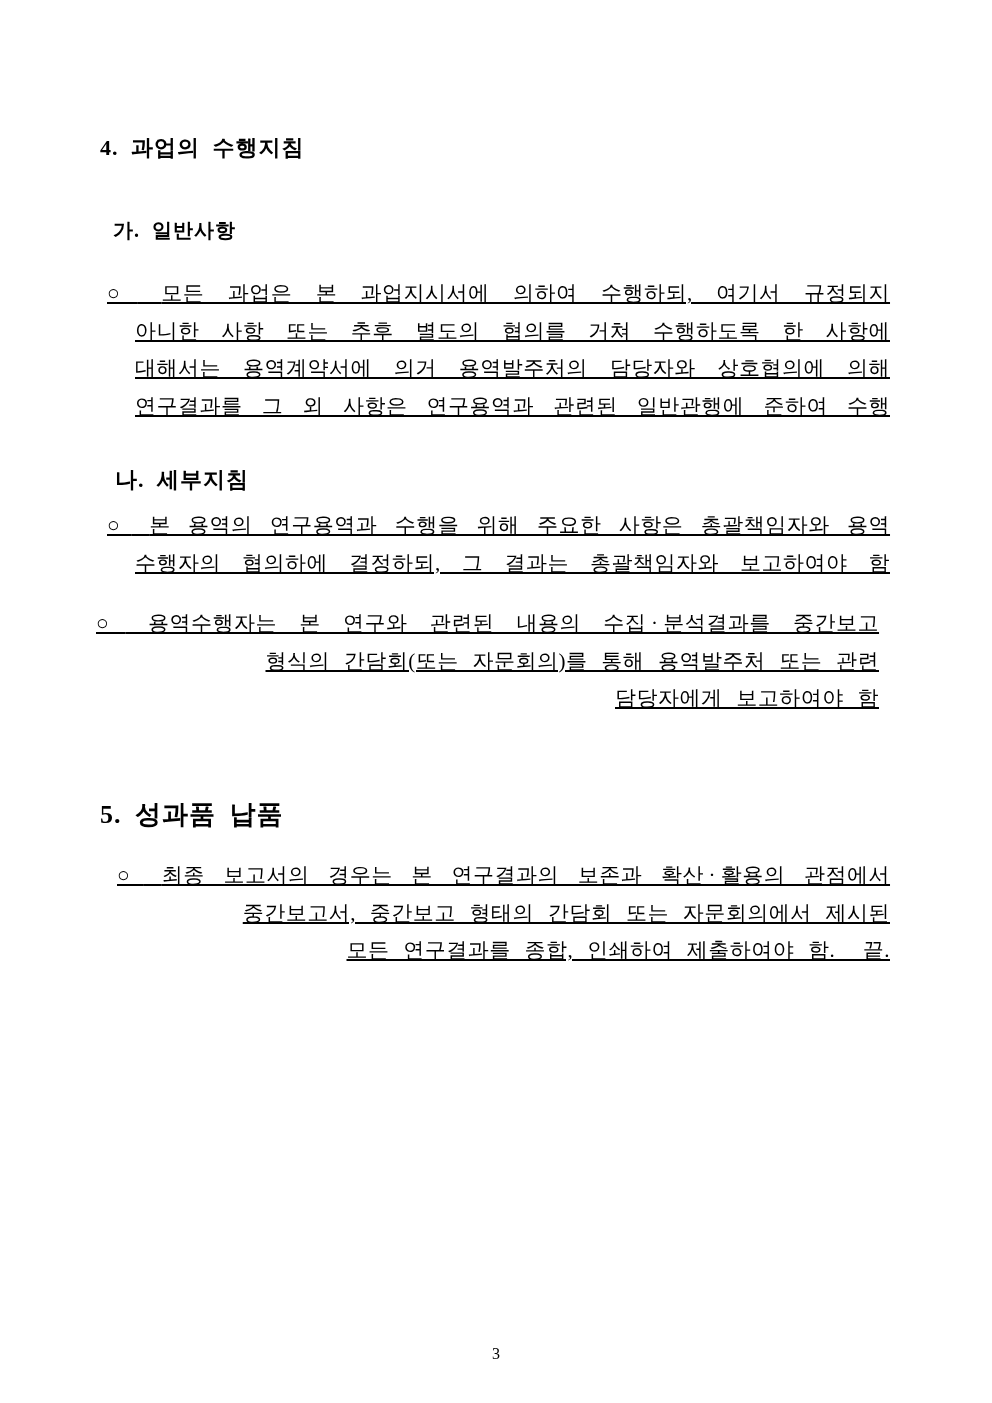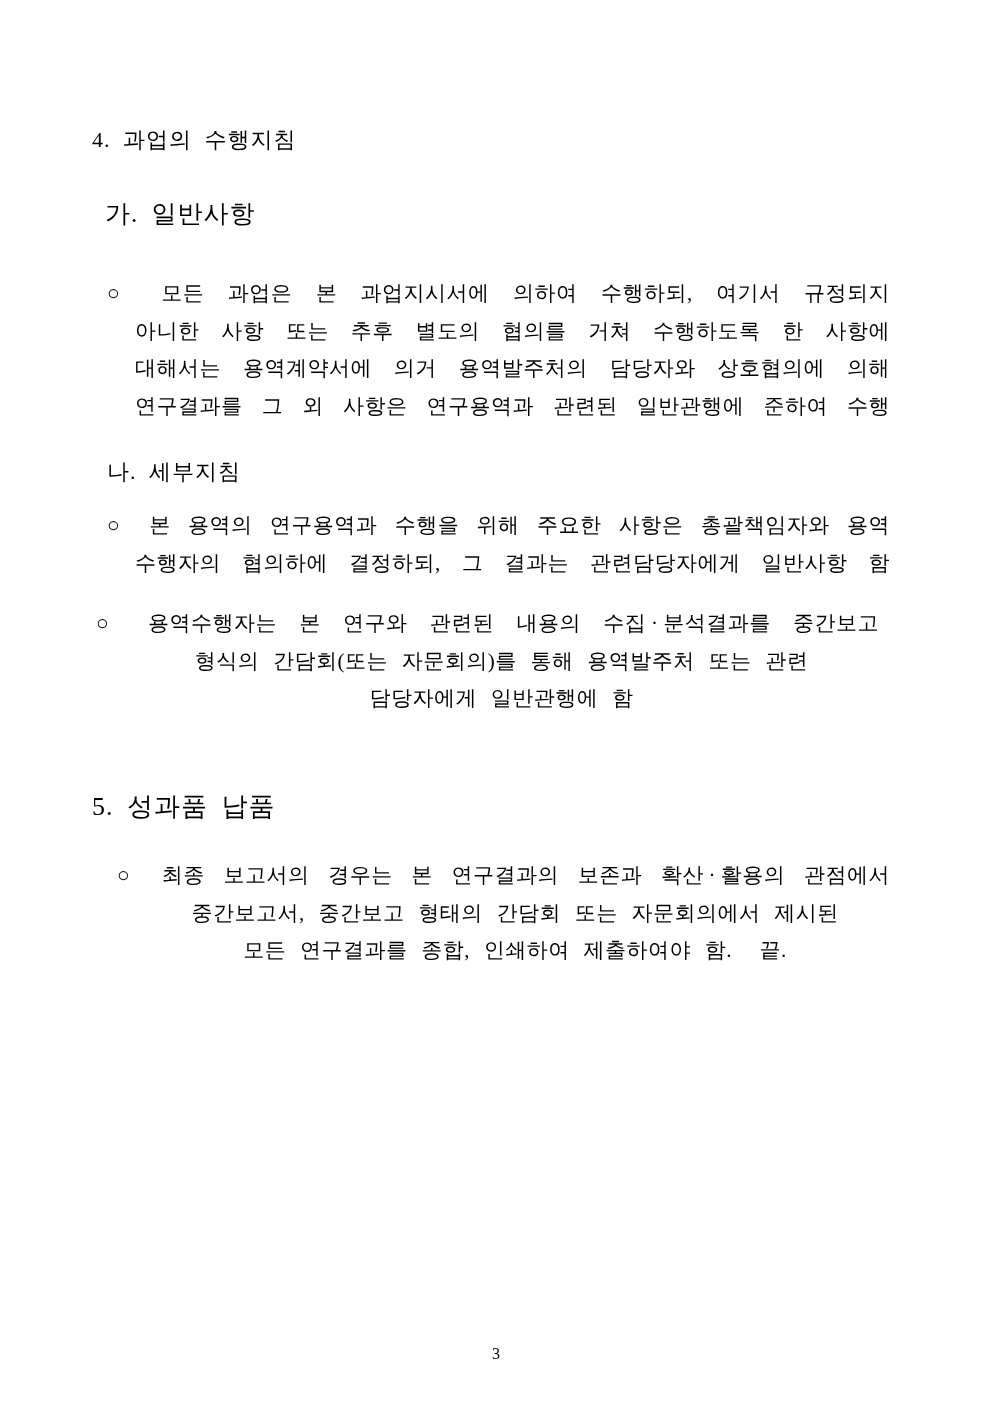--- a/index.html
+++ b/index.html
@@ -12,47 +12,47 @@
     font-family: "Liberation Serif", "DejaVu Serif", serif;
     overflow: hidden;
   }
   .doc-page {
     position: absolute;
     inset: 0;
     background: #ffffff;
   }
   .h {
     position: absolute;
-    margin: 0;
-    font-weight: normal;
+    margin: 8px;
+    font-weight: bold;
     white-space: nowrap;
     letter-spacing: 1px;
     word-spacing: 6px;
     line-height: 32px;
   }
   .h-sec4 { left: 92px;  top: 124px; font-size: 22px; }
-  .h-ga   { left: 105px; top: 198px; font-size: 25px; }
+  .h-ga   { left: 105px; top: 206px; font-size: 20px; }
   .h-na   { left: 107px; top: 456px; font-size: 22px; }
   .h-sec5 { left: 92px;  top: 791px; font-size: 26px; }
 
   .para {
     position: absolute;
     font-size: 21px;
     letter-spacing: 0.5px;
   }
   .p1 { left: 92px; top: 275px; width: 755px; padding-left: 43px; }
   .p2 { left: 92px; top: 507px; width: 755px; padding-left: 43px; }
   .p3 { left: 81px; top: 605px; width: 755px; padding-left: 43px; }
   .p4 { left: 92px; top: 857px; width: 750px; padding-left: 48px; }
 
-  .line { line-height: 37.5px; }
+  .line { line-height: 37.5px; text-decoration: underline; }
   
   .j { text-align: justify; text-align-last: justify; }
   
-  .l { text-align: center; word-spacing: 8px; white-space: nowrap; }
+  .l { text-align: right; word-spacing: 8px; white-space: nowrap; }
 
   .p1 .first, .p2 .first, .p3 .first { text-indent: -28px; }
   .p4 .first { text-indent: -23px; }
 
   .bullet { font-size: 21px; }
 
   .page-num {
     position: absolute;
     left: 0;
     top: 1344px;
@@ -75,27 +75,27 @@
     <div class="line j first"><span class="bullet">○</span> <span>모든 과업은 본 과업지시서에 의하여 수행하되, 여기서 규정되지</span></div>
     <div class="line j">아니한 사항 또는 추후 별도의 협의를 거쳐 수행하도록 한 사항에</div>
     <div class="line j">대해서는 용역계약서에 의거 용역발주처의 담당자와 상호협의에 의해</div>
     <div class="line j">연구결과를 그 외 사항은 연구용역과 관련된 일반관행에 준하여 수행</div>
   </div>
 
   <h2 class="h h-na">나. 세부지침</h2>
 
   <div class="para p2">
     <div class="line j first"><span class="bullet">○</span> <span>본 용역의 연구용역과 수행을 위해 주요한 사항은 총괄책임자와 용역</span></div>
-    <div class="line j">수행자의 협의하에 결정하되, 그 결과는 관련담당자에게 일반사항 함</div>
+    <div class="line j">수행자의 협의하에 결정하되, 그 결과는 총괄책임자와 보고하여야 함</div>
   </div>
 
   <div class="para p3">
     <div class="line j first"><span class="bullet">○</span> <span>용역수행자는 본 연구와 관련된 내용의 수집 · 분석결과를 중간보고</span></div>
     <div class="line l">형식의 간담회(또는 자문회의)를 통해 용역발주처 또는 관련</div>
-    <div class="line l">담당자에게 일반관행에 함</div>
+    <div class="line l">담당자에게 보고하여야 함</div>
   </div>
 
   <h1 class="h h-sec5">5. 성과품 납품</h1>
 
   <div class="para p4">
     <div class="line j first"><span class="bullet">○</span> <span>최종 보고서의 경우는 본 연구결과의 보존과 확산 · 활용의 관점에서</span></div>
     <div class="line l">중간보고서, 중간보고 형태의 간담회 또는 자문회의에서 제시된</div>
     <div class="line l">모든 연구결과를 종합, 인쇄하여 제출하여야 함.&nbsp; 끝.</div>
   </div>
 

